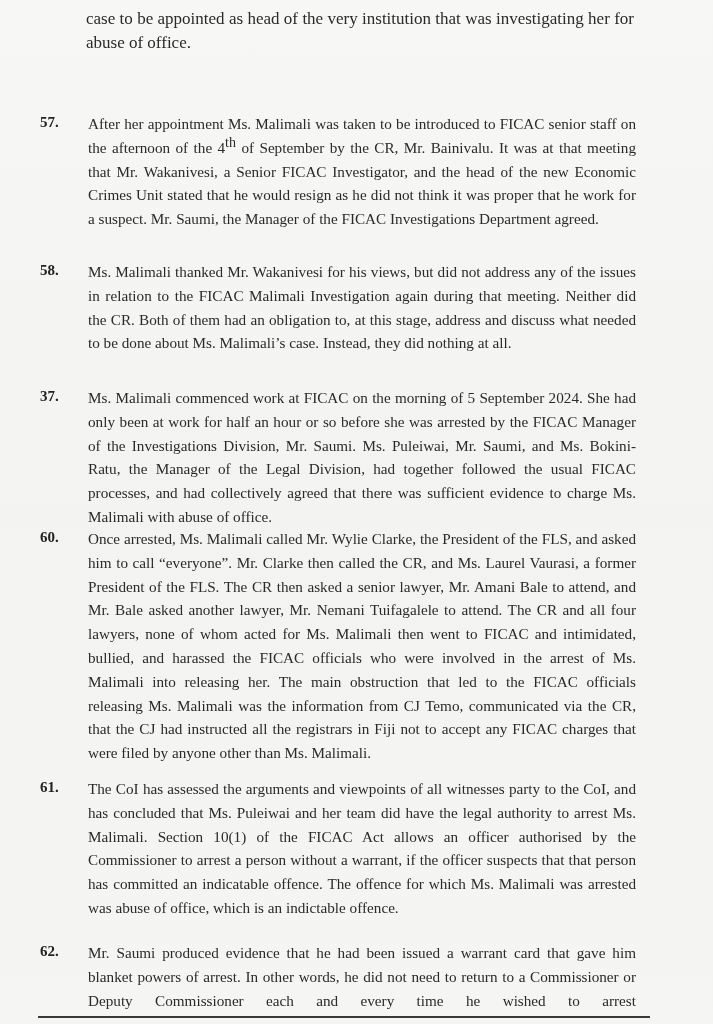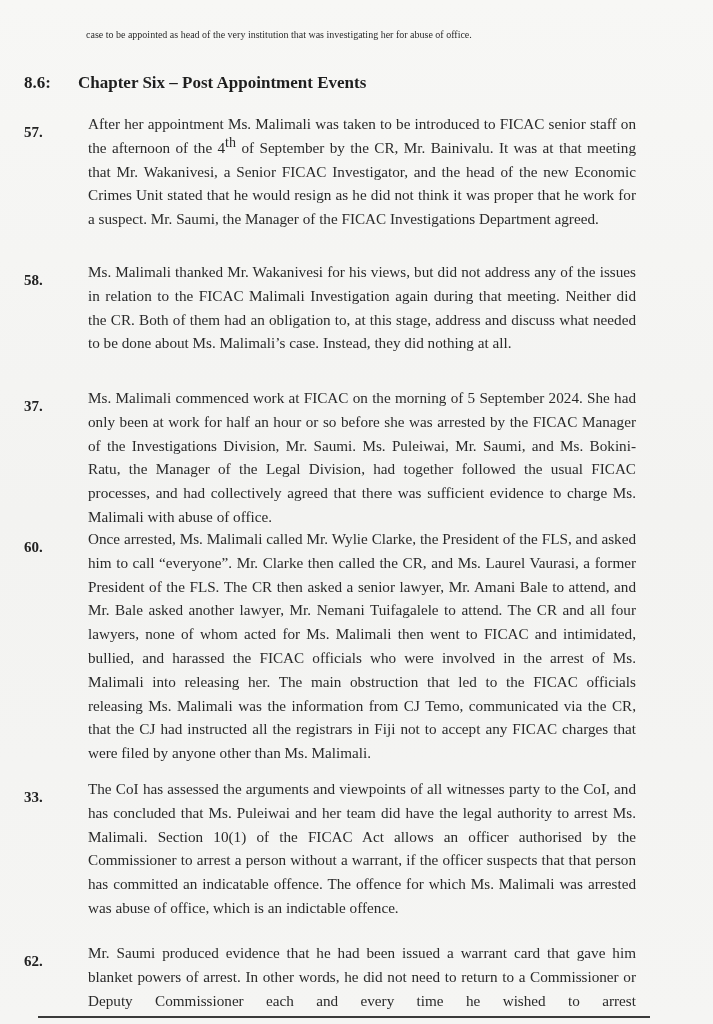--- a/index.html
+++ b/index.html
@@ -18,23 +18,23 @@
     .page {
       position: absolute;
       left: 0; top: 0;
       width: 713px;
       height: 1024px;
       background: linear-gradient(180deg, #f7f7f5 0%, #f3f3f1 50%, #f5f5f3 100%);
     }
     .continuation {
       position: absolute;
       left: 86px;
-      top: 23px;
+      top: 7px;
       width: 548px;
-      font-size: 10px;
+      font-size: 17px;
       line-height: 24px;
       text-align: justify;
     }
     .heading {
       position: absolute;
       left: 24px;
       top: 73px;
       font-size: 17px;
       font-weight: bold;
       color: #1e1e1e;
@@ -44,26 +44,25 @@
       display: inline-block;
       width: 54px;
     }
     .para {
       position: absolute;
       left: 24px;
       width: 612px;
     }
     .para .pnum {
       position: absolute;
-      left: 0;
+      left: 16px;
       top: 2px;
       font-weight: bold;
       font-size: 15px;
       color: #232323;
-      margin-top: 10px;
     }
     .para .ptext {
       position: absolute;
       left: 64px;
       width: 548px;
       font-size: 15.2px;
       line-height: 23.8px;
       text-align: justify;
       text-align-last: left;
     }
@@ -86,23 +85,20 @@
       background: #3a3a3a;
     }
   </style>
 </head>
 <body>
 
 <div class="page">
 
   <div class="continuation">case to be appointed as head of the very institution that was investigating her for abuse of office.</div>
 
-  <div class="heading">
-    <span class="num">8.6:</span><span>Chapter Six – Post Appointment Events</span>
-  </div>
 
   <div class="para" id="p57">
     <span class="pnum">57.</span>
     <div class="ptext"><span>After her appointment Ms. Malimali was taken to be introduced to FICAC senior staff on the afternoon of the 4</span><sup>th</sup><span> of September by the CR, Mr. Bainivalu. It was at that meeting that Mr. Wakanivesi, a Senior FICAC Investigator, and the head of the new Economic Crimes Unit stated that he would resign as he did not think it was proper that he work for a suspect. Mr. Saumi, the Manager of the FICAC Investigations Department agreed.</span></div>
   </div>
 
   <div class="para" id="p58">
     <span class="pnum">58.</span>
     <div class="ptext">Ms. Malimali thanked Mr. Wakanivesi for his views, but did not address any of the issues in relation to the FICAC Malimali Investigation again during that meeting. Neither did the CR. Both of them had an obligation to, at this stage, address and discuss what needed to be done about Ms. Malimali’s case. Instead, they did nothing at all.</div>
   </div>
@@ -111,21 +107,21 @@
     <span class="pnum">37.</span>
     <div class="ptext">Ms. Malimali commenced work at FICAC on the morning of 5 September 2024. She had only been at work for half an hour or so before she was arrested by the FICAC Manager of the Investigations Division, Mr. Saumi. Ms. Puleiwai, Mr. Saumi, and Ms. Bokini-Ratu, the Manager of the Legal Division, had together followed the usual FICAC processes, and had collectively agreed that there was sufficient evidence to charge Ms. Malimali with abuse of office.</div>
   </div>
 
   <div class="para" id="p60">
     <span class="pnum">60.</span>
     <div class="ptext">Once arrested, Ms. Malimali called Mr. Wylie Clarke, the President of the FLS, and asked him to call “everyone”. Mr. Clarke then called the CR, and Ms. Laurel Vaurasi, a former President of the FLS. The CR then asked a senior lawyer, Mr. Amani Bale to attend, and Mr. Bale asked another lawyer, Mr. Nemani Tuifagalele to attend. The CR and all four lawyers, none of whom acted for Ms. Malimali then went to FICAC and intimidated, bullied, and harassed the FICAC officials who were involved in the arrest of Ms. Malimali into releasing her. The main obstruction that led to the FICAC officials releasing Ms. Malimali was the information from CJ Temo, communicated via the CR, that the CJ had instructed all the registrars in Fiji not to accept any FICAC charges that were filed by anyone other than Ms. Malimali.</div>
   </div>
 
   <div class="para" id="p61">
-    <span class="pnum">33.</span>
+    <span class="pnum">61.</span>
     <div class="ptext">The CoI has assessed the arguments and viewpoints of all witnesses party to the CoI, and has concluded that Ms. Puleiwai and her team did have the legal authority to arrest Ms. Malimali. Section 10(1) of the FICAC Act allows an officer authorised by the Commissioner to arrest a person without a warrant, if the officer suspects that that person has committed an indicatable offence. The offence for which Ms. Malimali was arrested was abuse of office, which is an indictable offence.</div>
   </div>
 
   <div class="para" id="p62">
     <span class="pnum">62.</span>
     <div class="ptext" style="text-align-last: justify;">Mr. Saumi produced evidence that he had been issued a warrant card that gave him blanket powers of arrest. In other words, he did not need to return to a Commissioner or Deputy Commissioner each and every time he wished to arrest</div>
   </div>
 
   <div class="rule"></div>
 </div>

